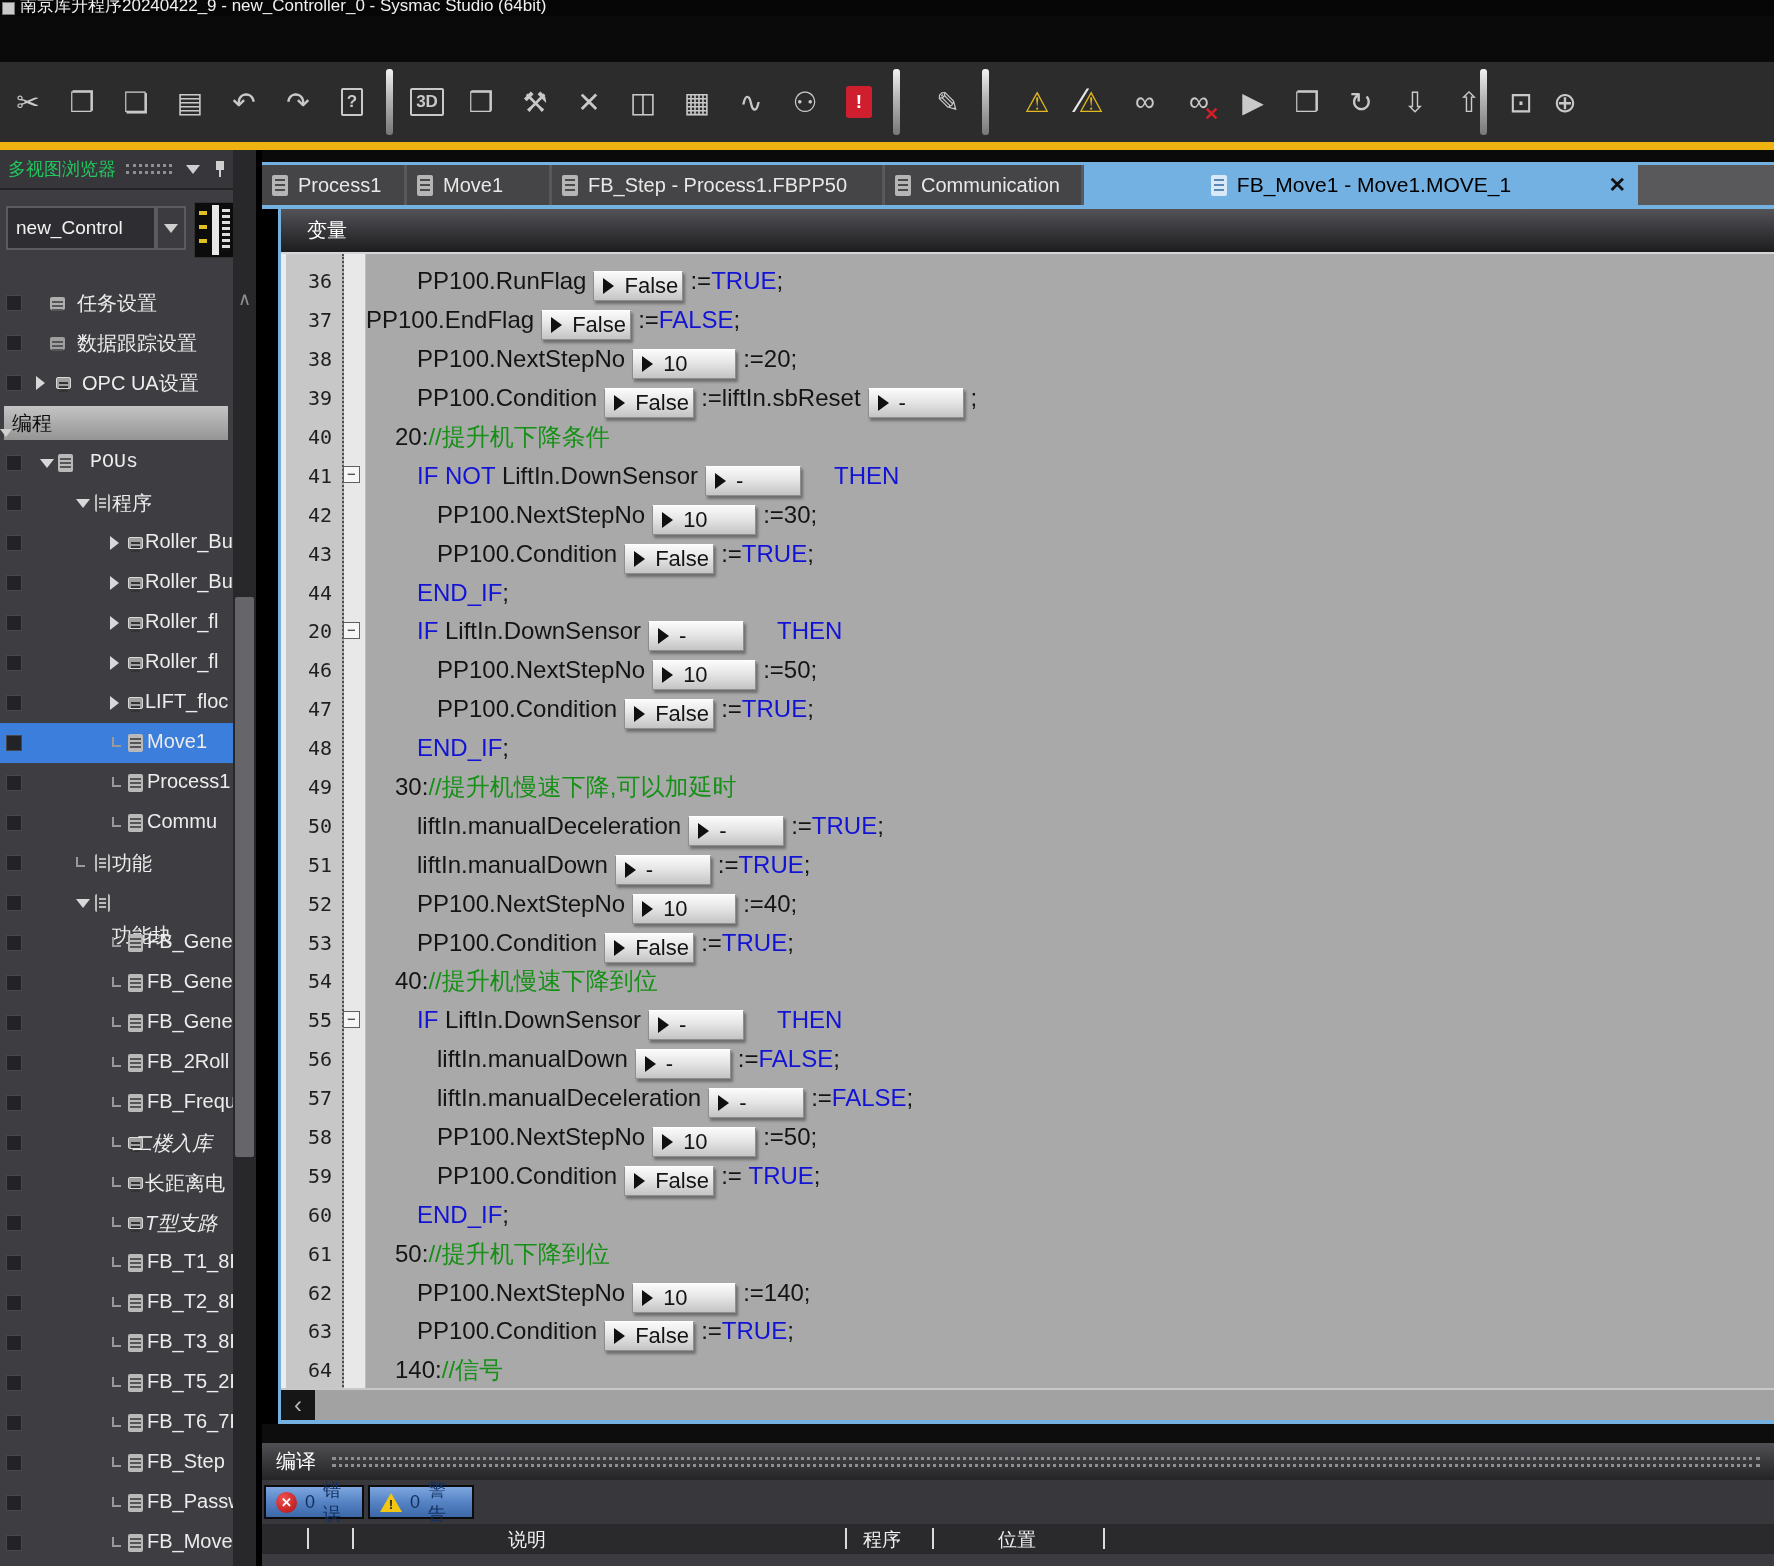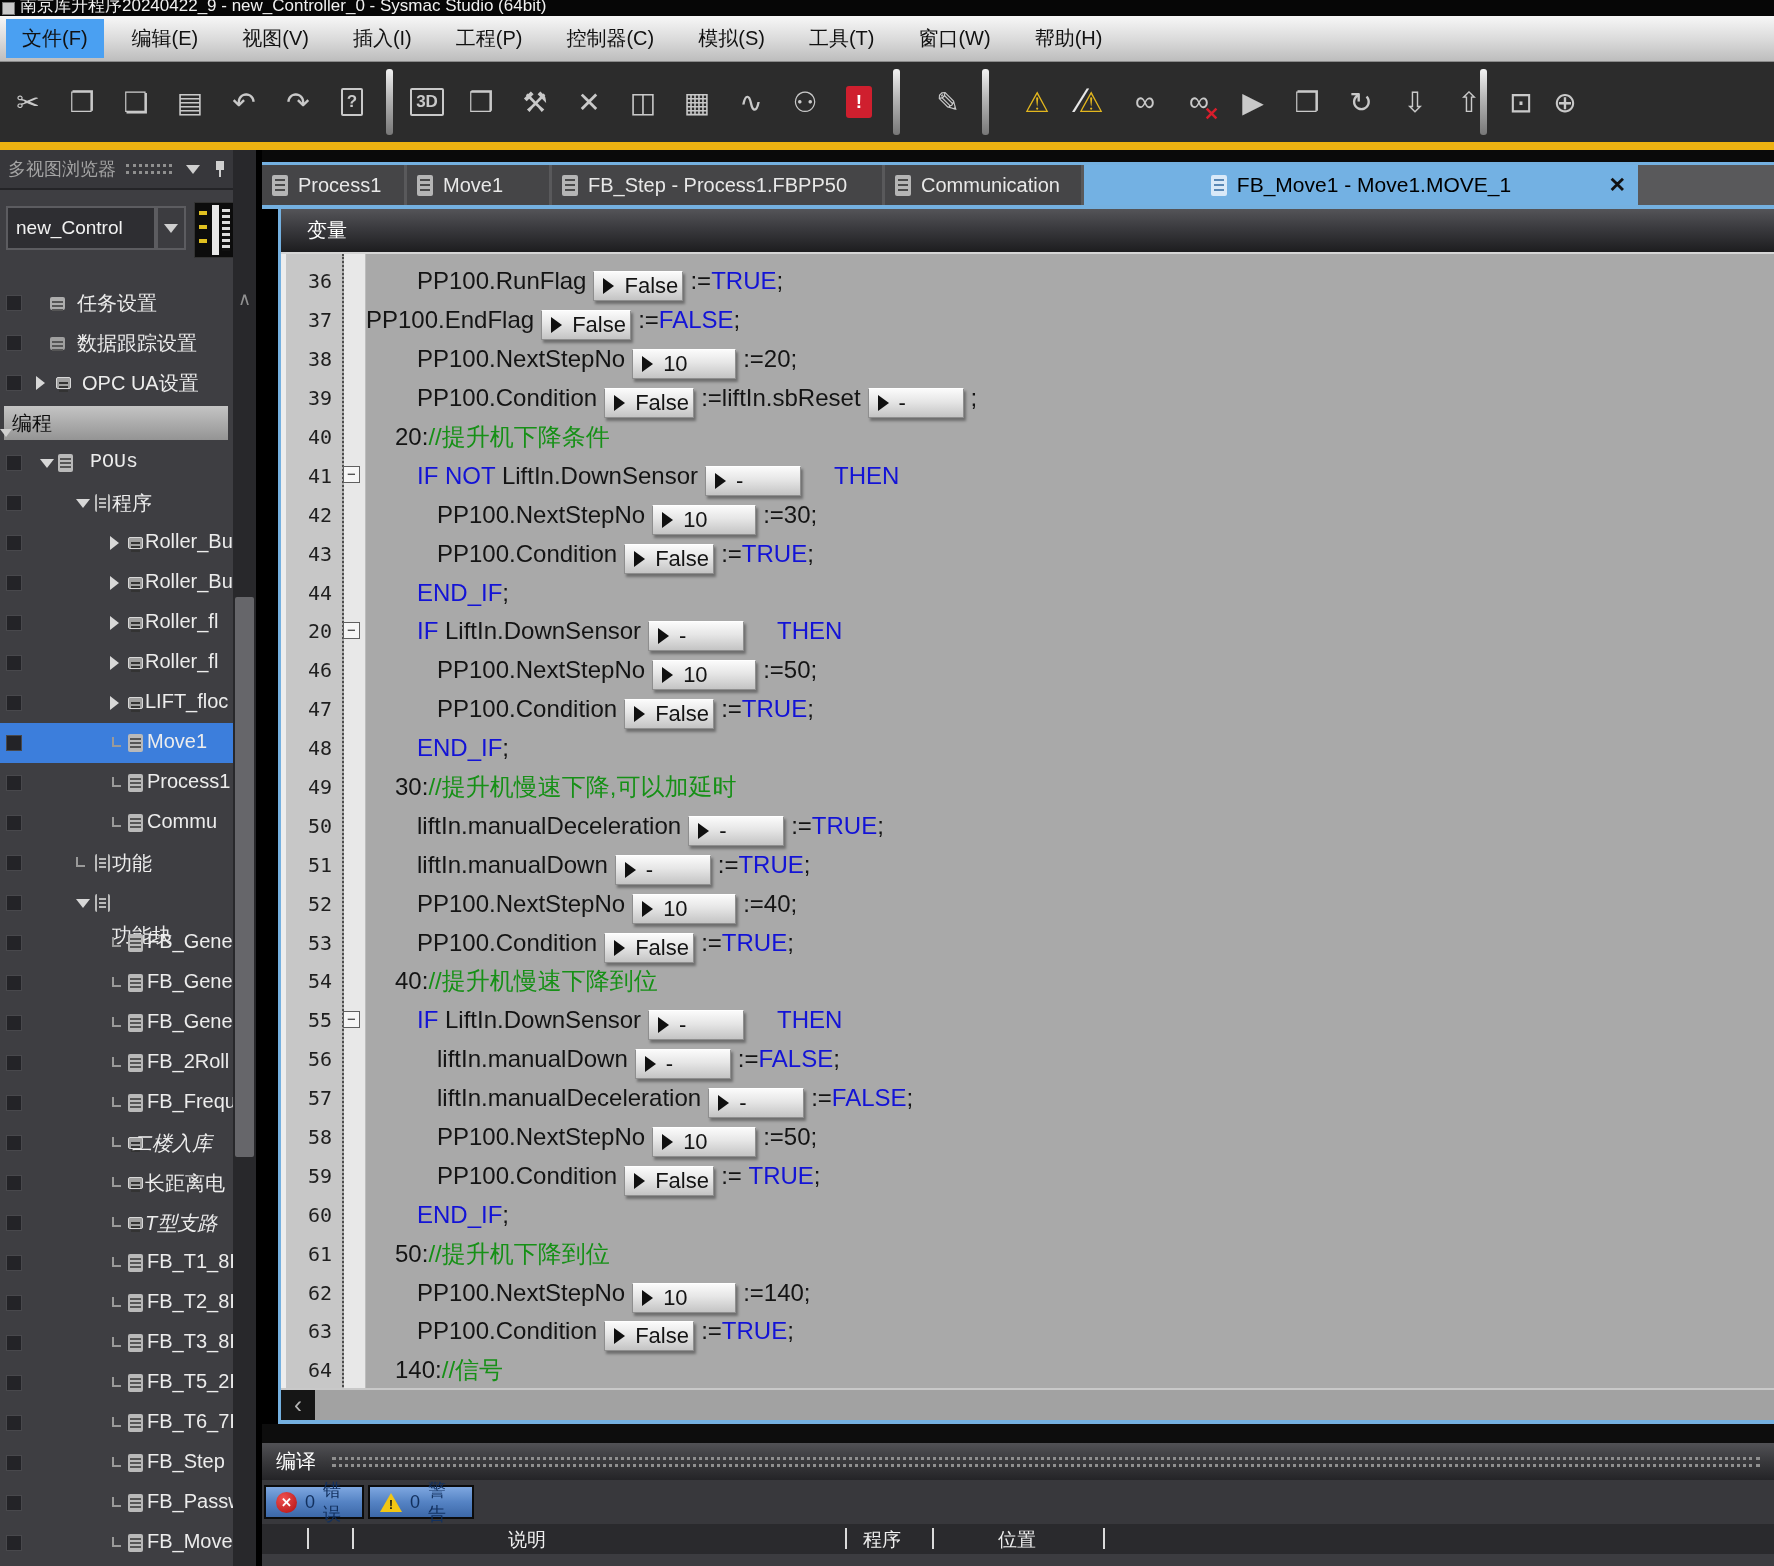--- a/index.html
+++ b/index.html
@@ -33,21 +33,21 @@
   .tbi-redbadge span:first-child { background:#cf1f2e; color:#fff; font-size:19px; font-weight:bold;
     width:26px; height:32px; display:flex; align-items:center; justify-content:center; border-radius:3px; }
   #tb-right { position:absolute; left:1468px; top:0; height:80px; display:flex; align-items:center; }
 
   #yellowline { position:absolute; left:0; top:142px; width:1774px; height:8px; background:#eeb211; }
 
   
   #sidebar { position:absolute; left:0; top:150px; width:233px; height:1416px; background:#3e3e42; overflow:hidden; }
   #sb-header { position:absolute; left:0; top:0; width:233px; height:40px; background:#37373b;
     border-bottom:2px solid #242427; display:flex; align-items:center; padding:0 8px; }
-  #sb-header .title { color:#a3a3a3; font-size:18px; white-space:nowrap; }
+  #sb-header .title { color:#22c55e; font-size:18px; white-space:nowrap; }
   .dots { height:10px; border-top:3px dotted #8f8f8f; border-bottom:3px dotted #8f8f8f; }
   #sb-header .dots { width:52px; margin-left:10px; }
   .caret-down { width:0; height:0; border-left:7px solid transparent; border-right:7px solid transparent;
     border-top:9px solid #cfcfcf; }
   #sb-header .caret-down { margin-left:14px; }
   .pin { position:relative; width:12px; height:16px; margin-left:14px; }
   .pin::before { content:""; position:absolute; left:2px; top:0; width:8px; height:9px; background:#cfcfcf; }
   .pin::after { content:""; position:absolute; left:5px; top:9px; width:2px; height:7px; background:#cfcfcf; }
 
   #sb-combo { position:absolute; left:6px; top:56px; width:150px; height:44px; background:#2e2e32;
@@ -174,32 +174,20 @@
 </head>
 <body>
 
 <div id="app">
 
   <div id="titlebar">
     <div class="ticon"></div>
     <div class="ttext">南京库升程序20240422_9 - new_Controller_0 - Sysmac Studio (64bit)</div>
   </div>
 
-  <div id="menubar">
-      <span class="menu-item hl">文件(F)</span>
-      <span class="menu-item">编辑(E)</span>
-      <span class="menu-item">视图(V)</span>
-      <span class="menu-item">插入(I)</span>
-      <span class="menu-item">工程(P)</span>
-      <span class="menu-item">控制器(C)</span>
-      <span class="menu-item">模拟(S)</span>
-      <span class="menu-item">工具(T)</span>
-      <span class="menu-item">窗口(W)</span>
-      <span class="menu-item">帮助(H)</span>
-    </div>
 
   <div id="toolbar">
     <div id="tb-groups" style="display:flex;align-items:center;">
         <div class="tb-group">
           <div class="tbi">
             <span>✂</span>
           </div>
           <div class="tbi">
             <span>❐</span>
           </div>

